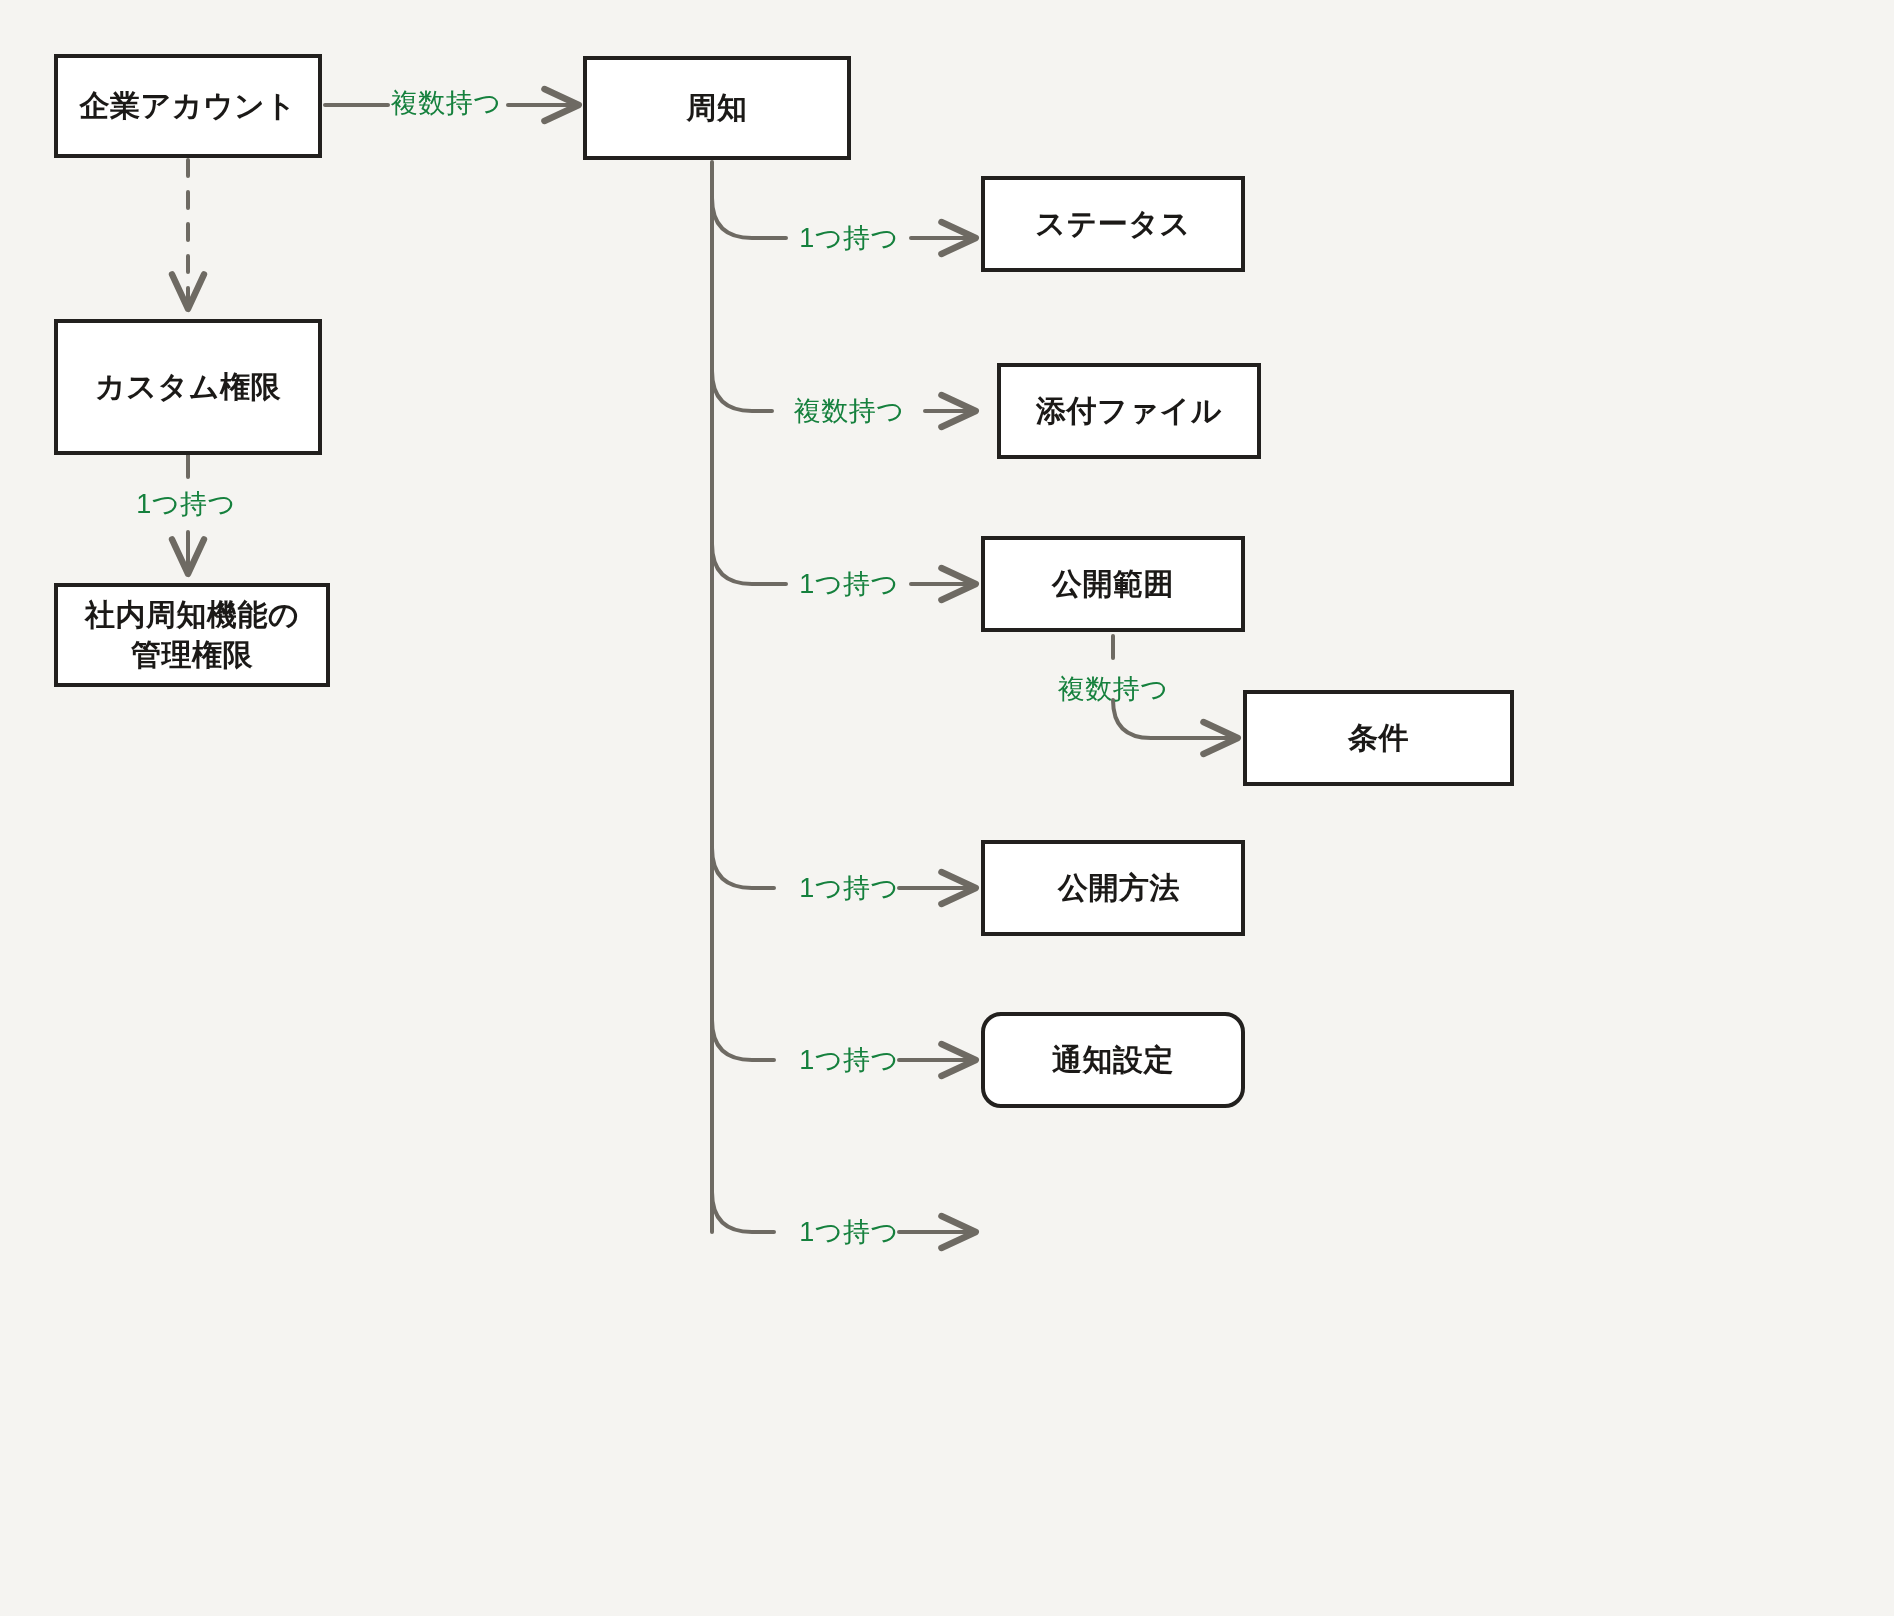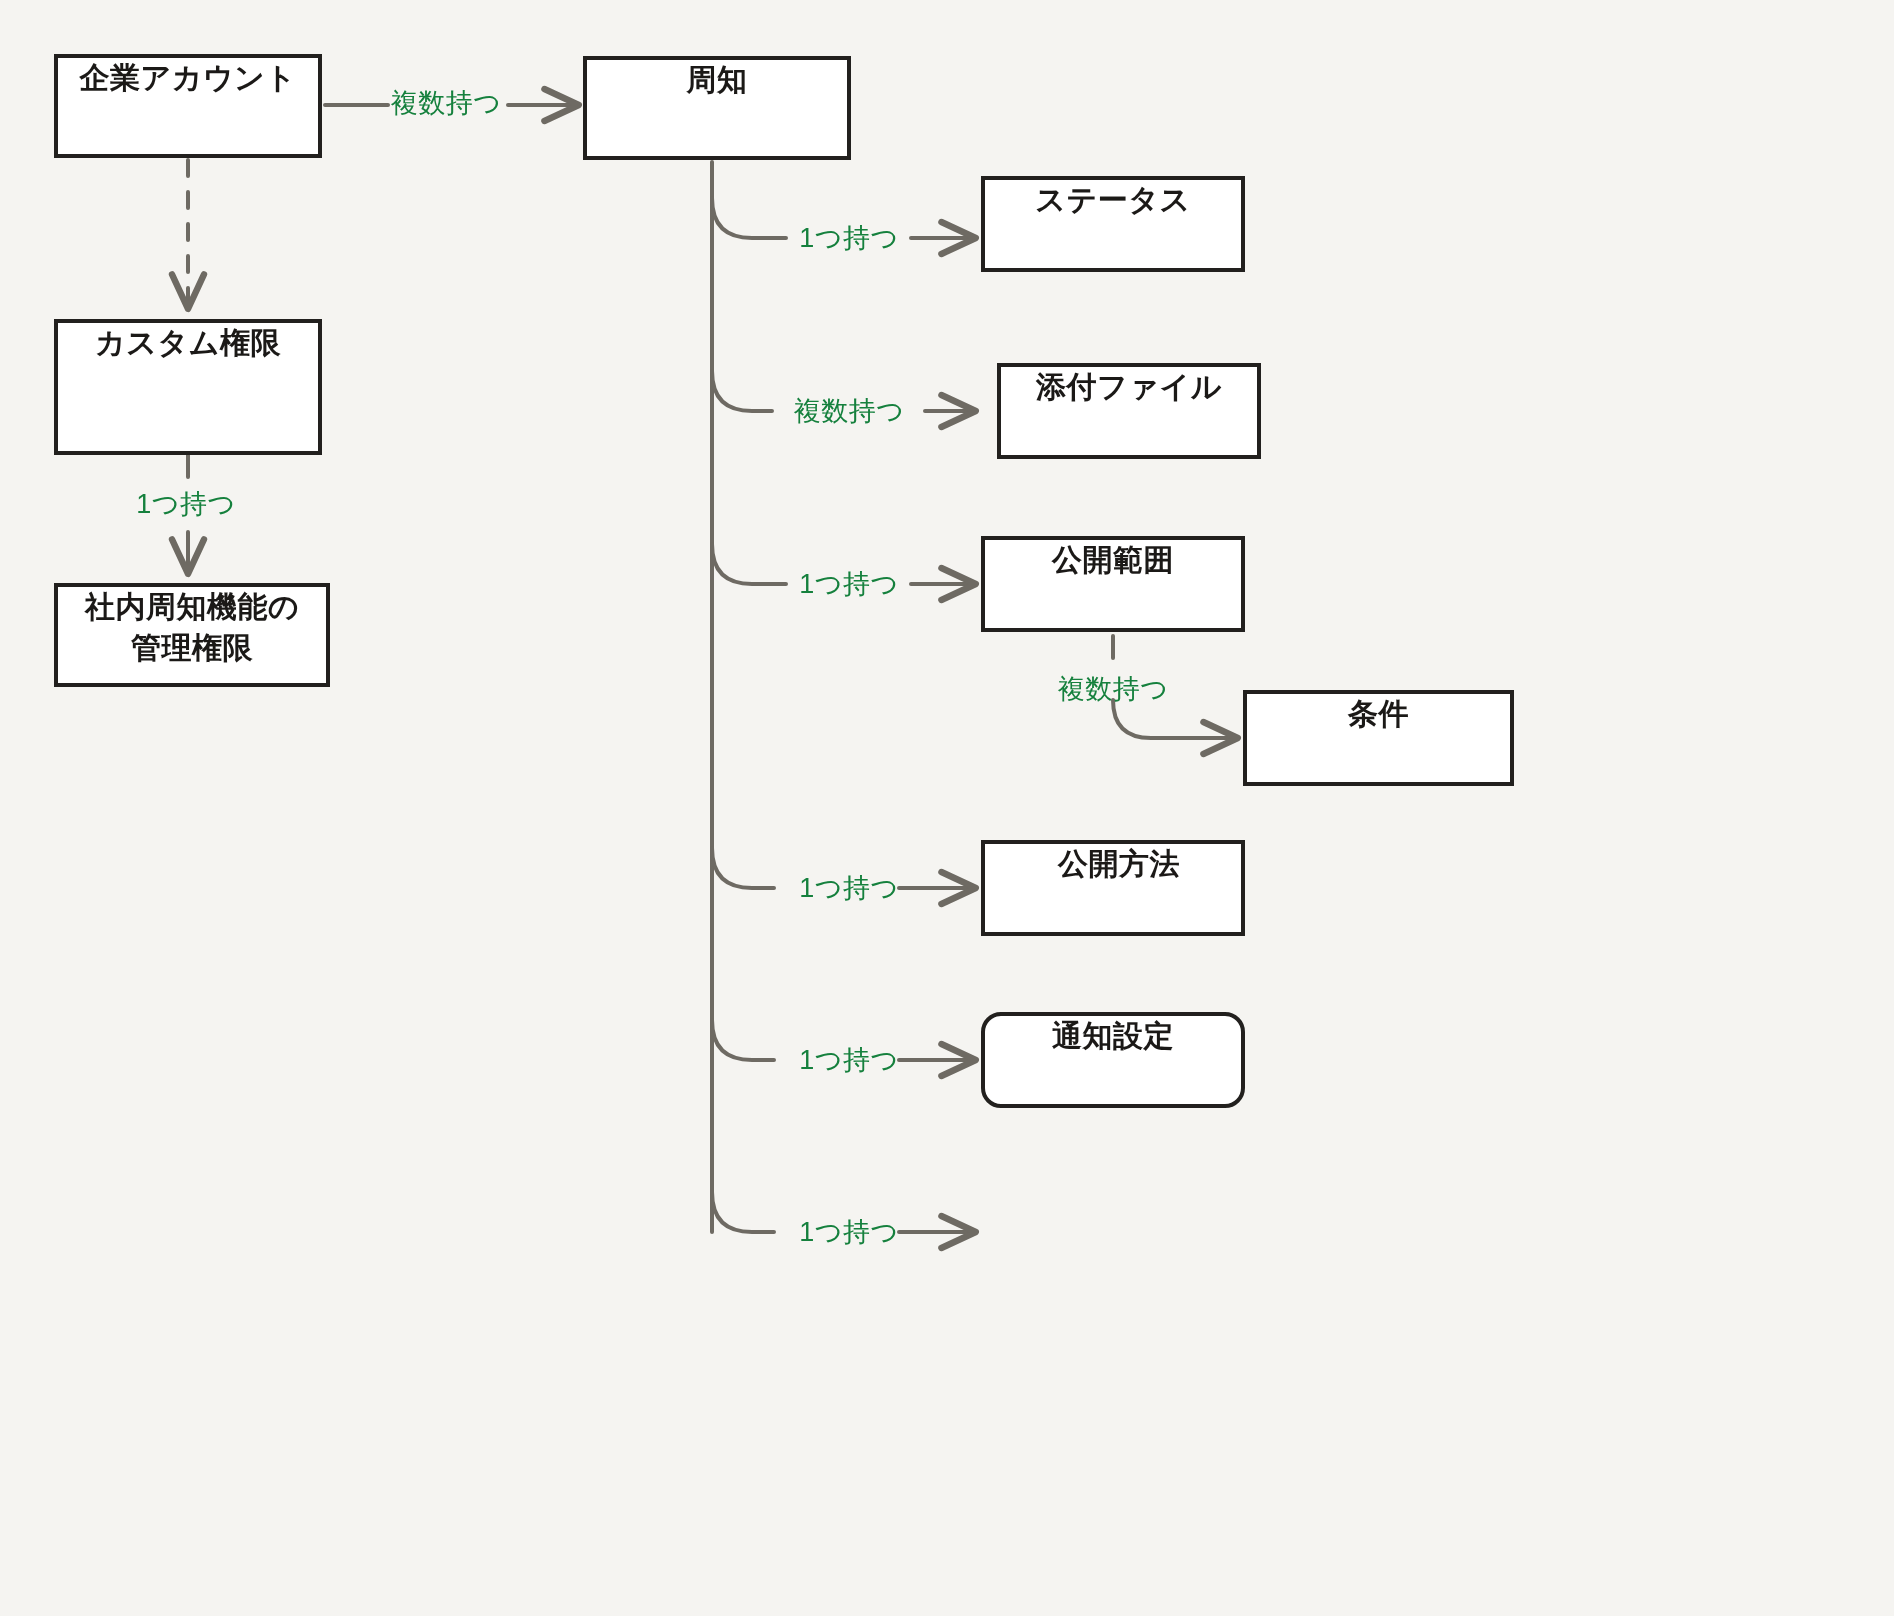--- a/index.html
+++ b/index.html
@@ -26,20 +26,21 @@
     width: 1894px;
     height: 1616px;
     pointer-events: none;
   }
   .node {
     position: absolute;
     box-sizing: border-box;
     background: #ffffff;
     border: 4px solid #22201e;
     display: flex;
+    align-items: center;
     justify-content: center;
     text-align: center;
     color: #1b1917;
     font-weight: bold;
     font-size: 30px;
     line-height: 1.35;
     letter-spacing: 0.5px;
   }
   .node .nlabel {
     display: block;

